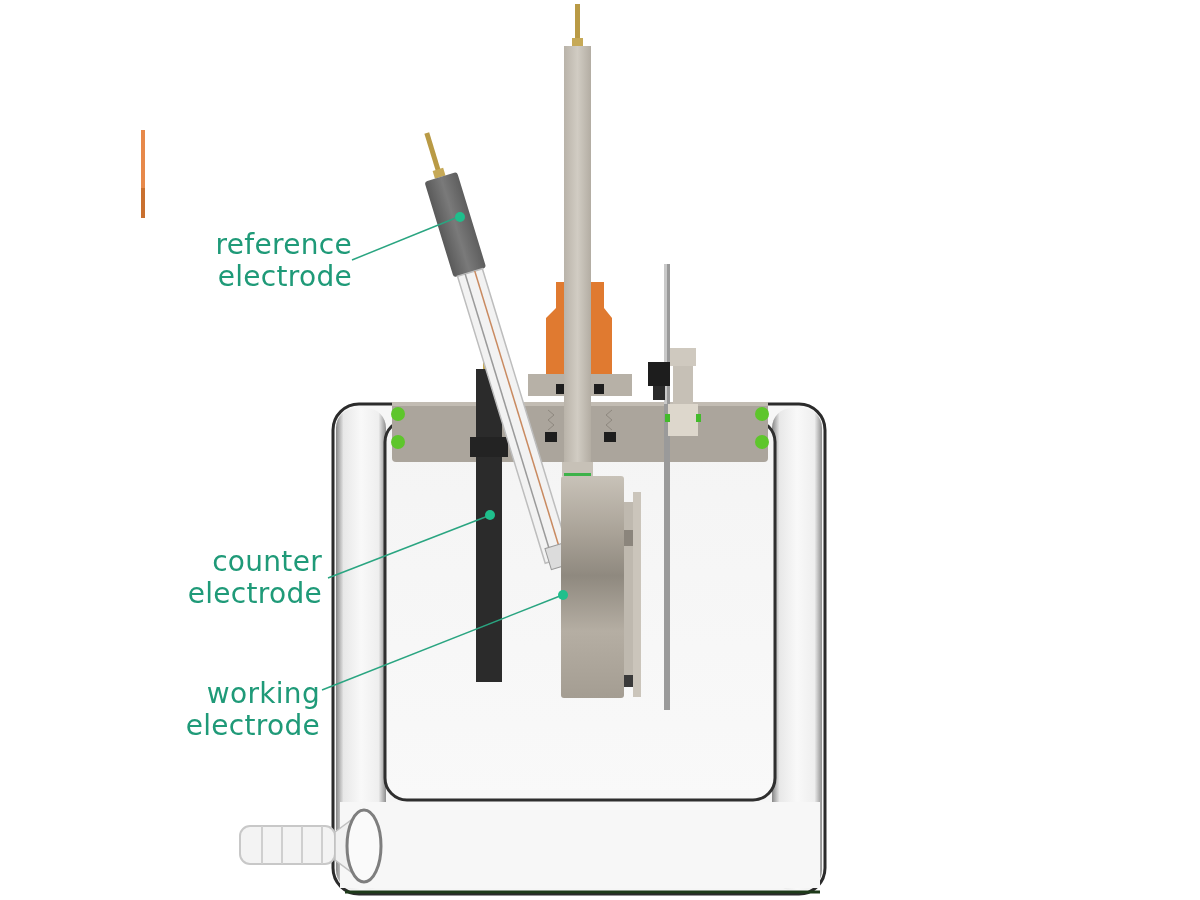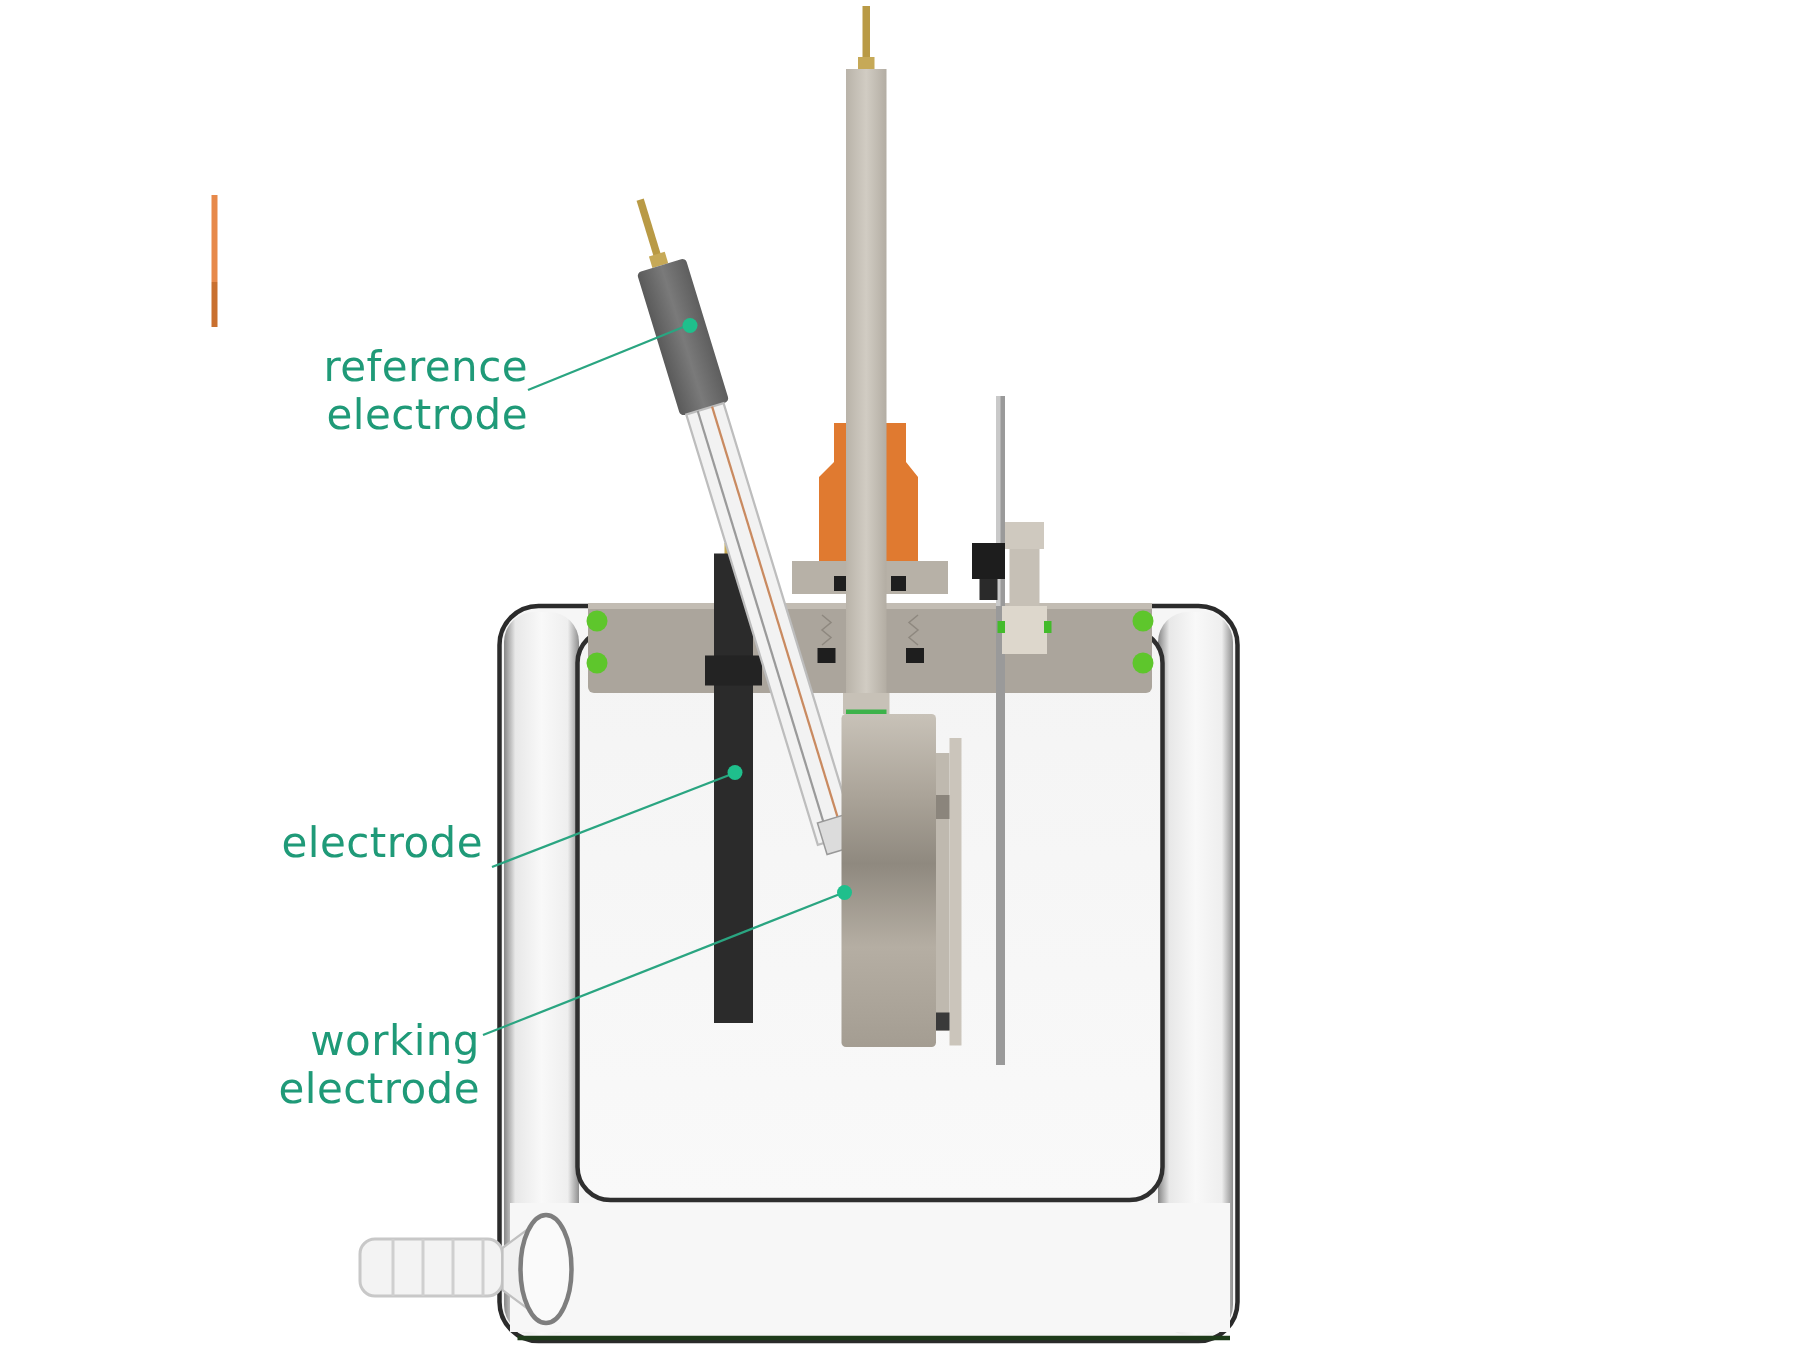--- a/index.html
+++ b/index.html
@@ -145,20 +145,21 @@
     <circle cx="563" cy="595" r="5" fill="#1fbf8c"></circle>
   </g>
 </svg>
 
 <div class="label right" style="left:190px; top:229px; width:162px;">
   <span>reference</span>
   <span>electrode</span>
 </div>
 
 <div class="label right" style="left:170px; top:546px; width:152px;">
+  <span>counter</span>
   <span>electrode</span>
 </div>
 
 <div class="label right" style="left:170px; top:678px; width:150px;">
   <span>working</span>
   <span>electrode</span>
 </div>
 </div>
 
 </body></html>

